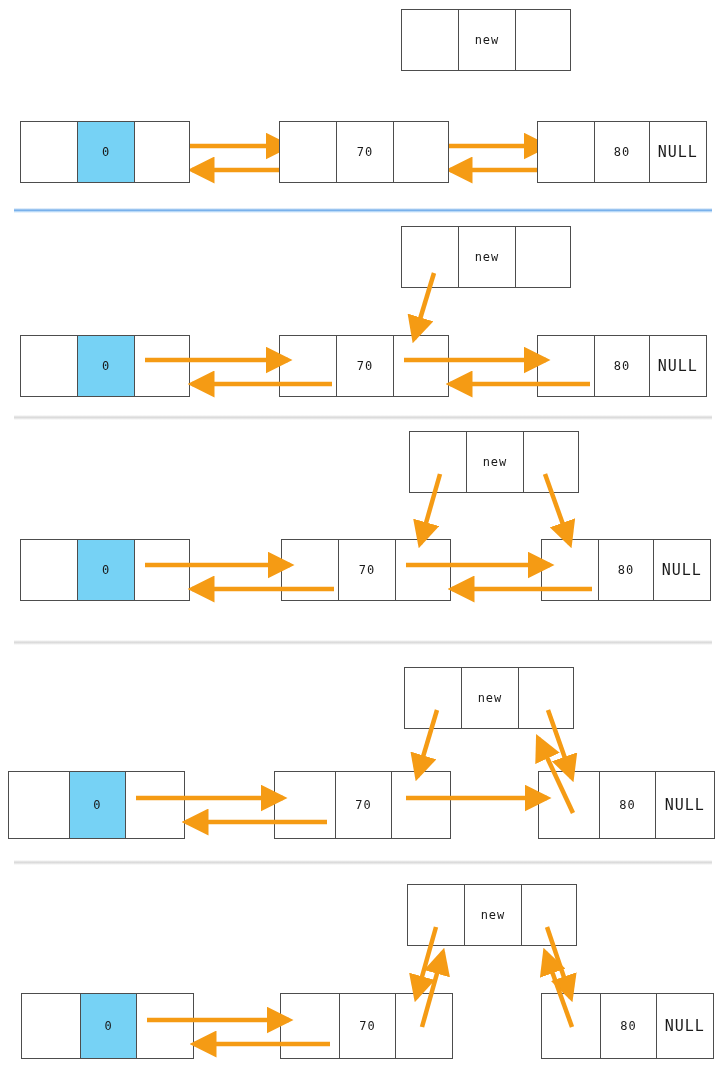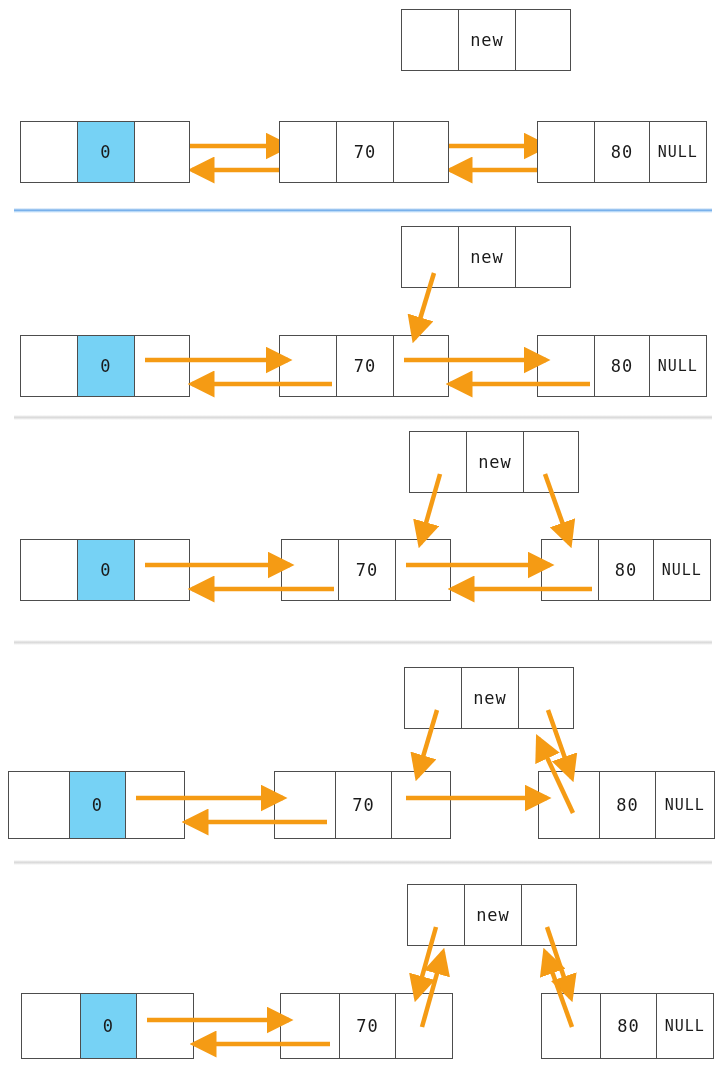--- a/index.html
+++ b/index.html
@@ -40,21 +40,21 @@
     box-sizing: border-box;
     border: 1.6px solid #4d4d4d;
     background: #ffffff;
     z-index: 3;
   }
   .cell {
     box-sizing: border-box;
     display: flex;
     align-items: center;
     justify-content: center;
-    font-size: 17px;
+    font-size: 12px;
     color: #1a1a1a;
     letter-spacing: 1px;
     background: #ffffff;
   }
   .cell + .cell { border-left: 1.6px solid #4d4d4d; }
   .cell.hl { background: #76d2f5; }
   
   .c1 { width: 57px; }
   .c2 { width: 57px; }
   .c3 { width: 56px; }

